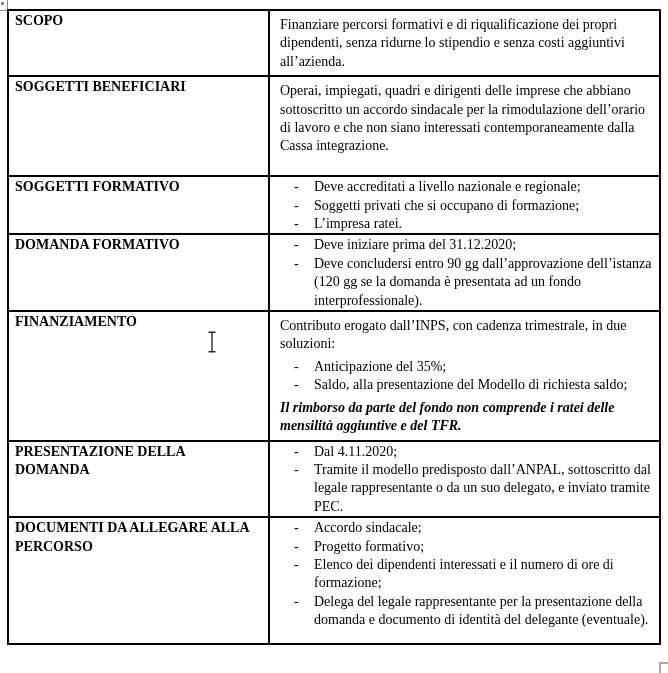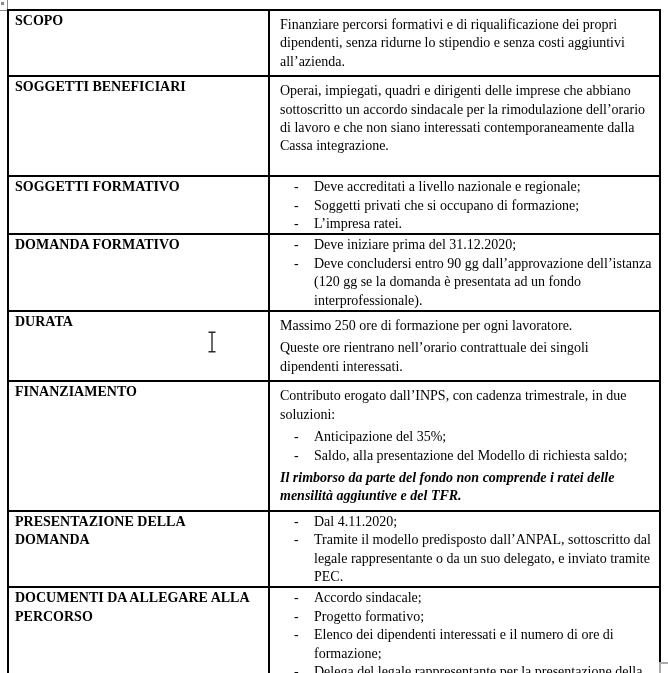--- a/index.html
+++ b/index.html
@@ -115,29 +115,20 @@
     <tr style="height:76px">
       <td class="label-cell">
         <span>DOMANDA FORMATIVO</span>
       </td>
       <td class="content-cell">
         <div class="bullet"><span class="dash">-</span><span>Deve iniziare prima del 31.12.2020;</span></div>
         <div class="bullet"><span class="dash">-</span><span>Deve concludersi entro 90 gg dall’approvazione dell’istanza (120 gg se la domanda è presentata ad un fondo interprofessionale).</span></div>
       </td>
     </tr>
 
-    <tr style="height:56px">
-      <td class="label-cell">
-        <span>DURATA</span>
-      </td>
-      <td class="content-cell">
-        <p>Massimo 250 ore di formazione per ogni lavoratore.</p>
-        <p>Queste ore rientrano nell’orario contrattuale dei singoli dipendenti interessati.</p>
-      </td>
-    </tr>
 
     <tr style="height:126px">
       <td class="label-cell">
         <span>FINANZIAMENTO</span>
       </td>
       <td class="content-cell">
         <p>Contributo erogato dall’INPS, con cadenza trimestrale, in due soluzioni:</p>
         <div class="bullet"><span class="dash">-</span><span>Anticipazione del 35%;</span></div>
         <div class="bullet"><span class="dash">-</span><span>Saldo, alla presentazione del Modello di richiesta saldo;</span></div>
         <p class="note">Il rimborso da parte del fondo non comprende i ratei delle mensilità aggiuntive e del TFR.</p>

